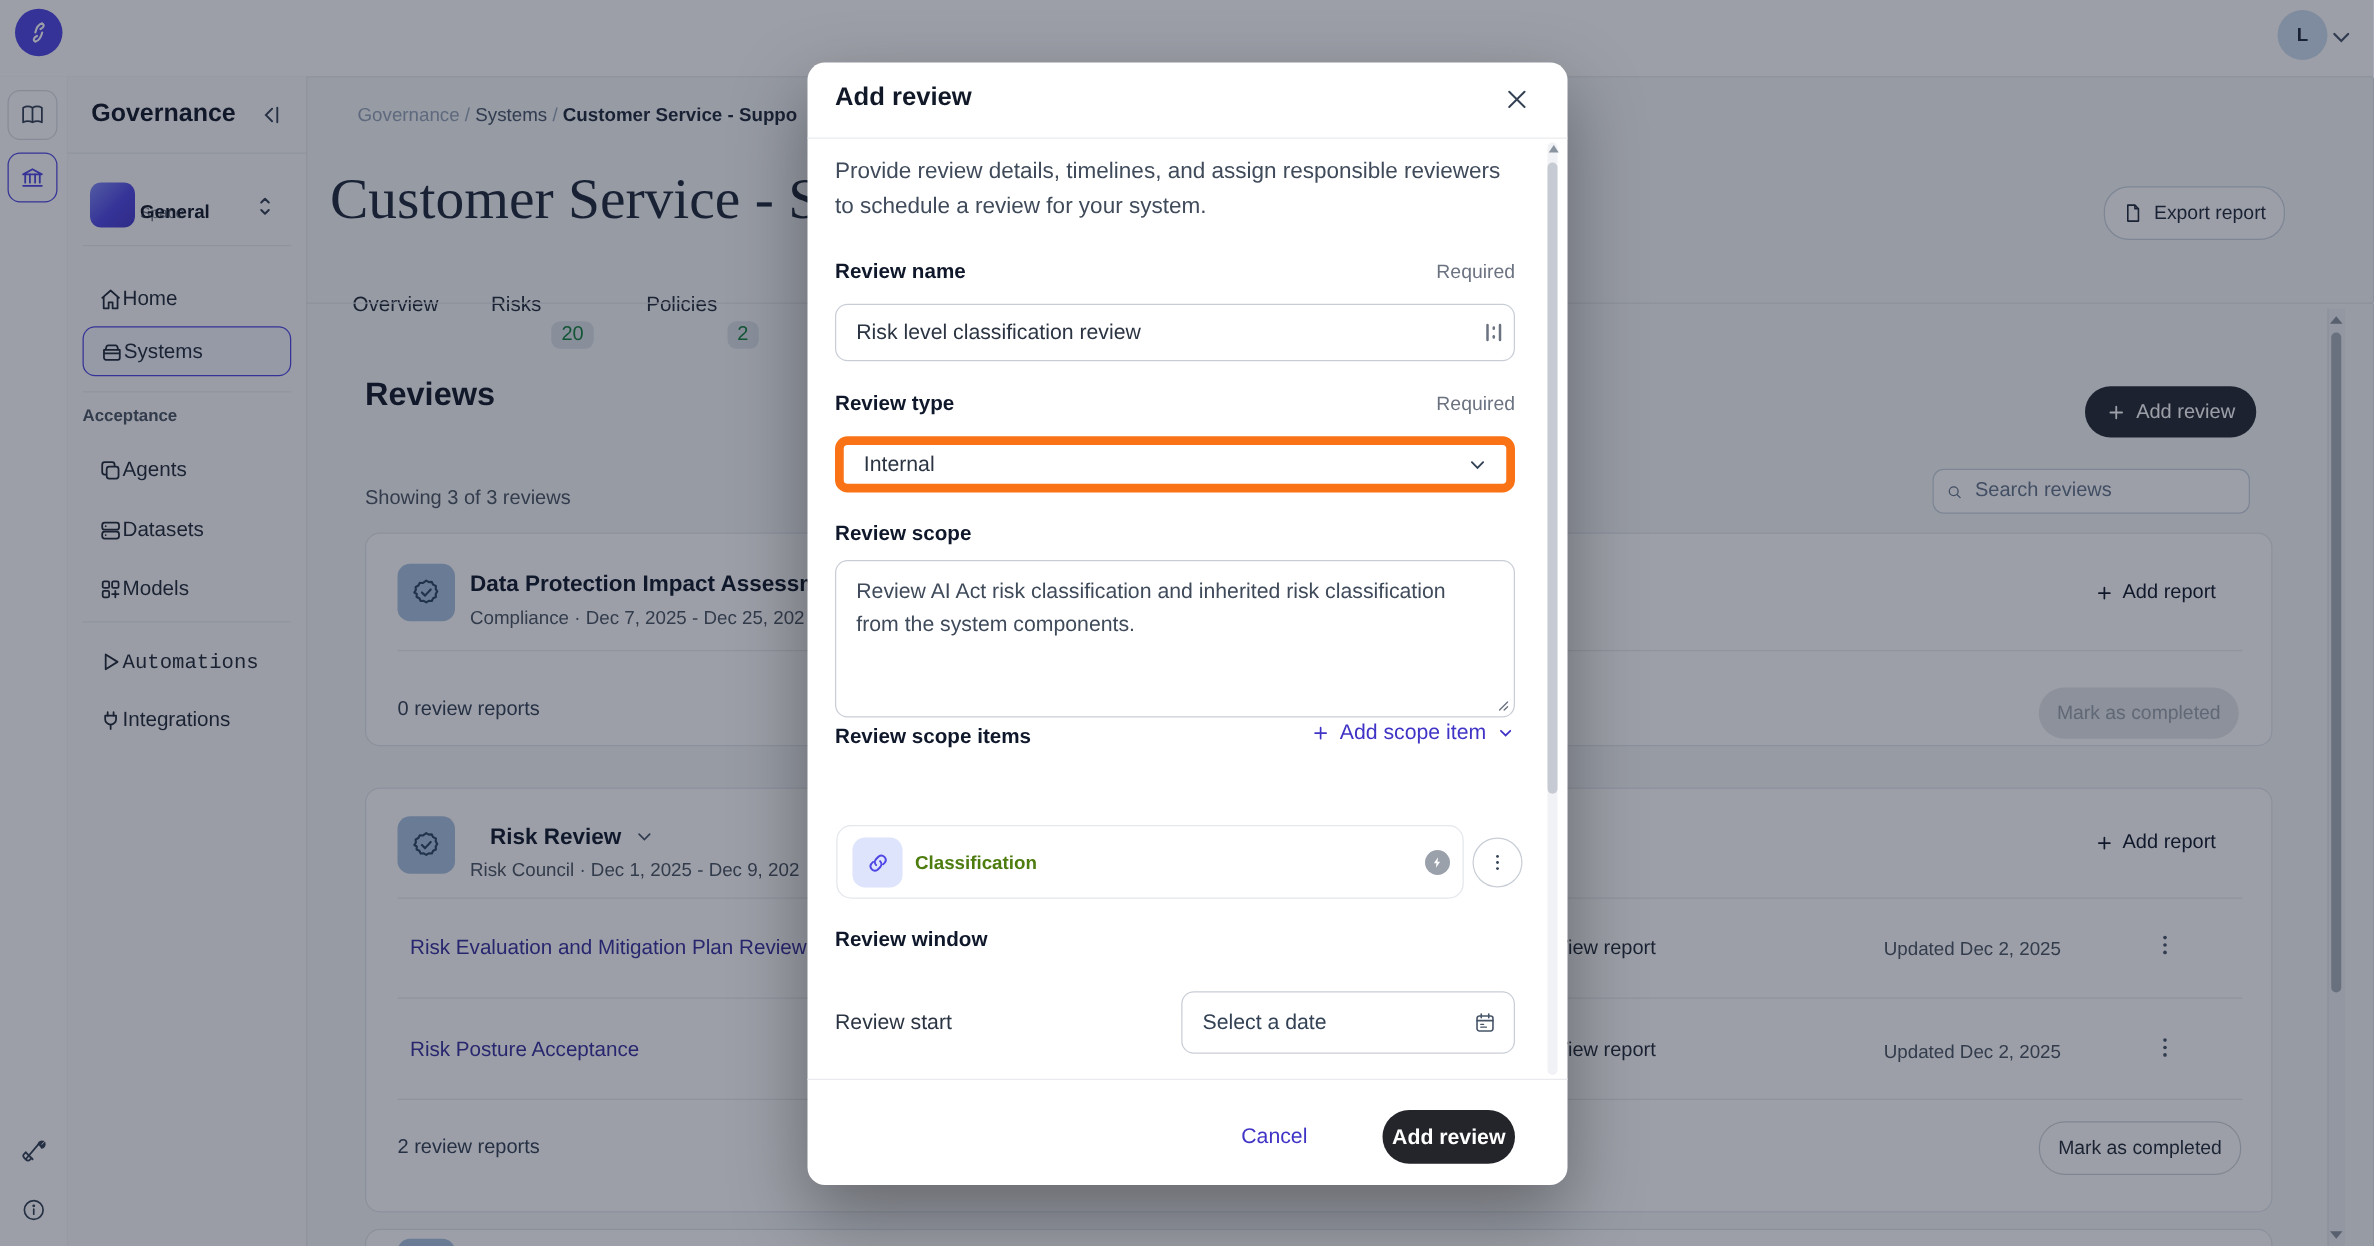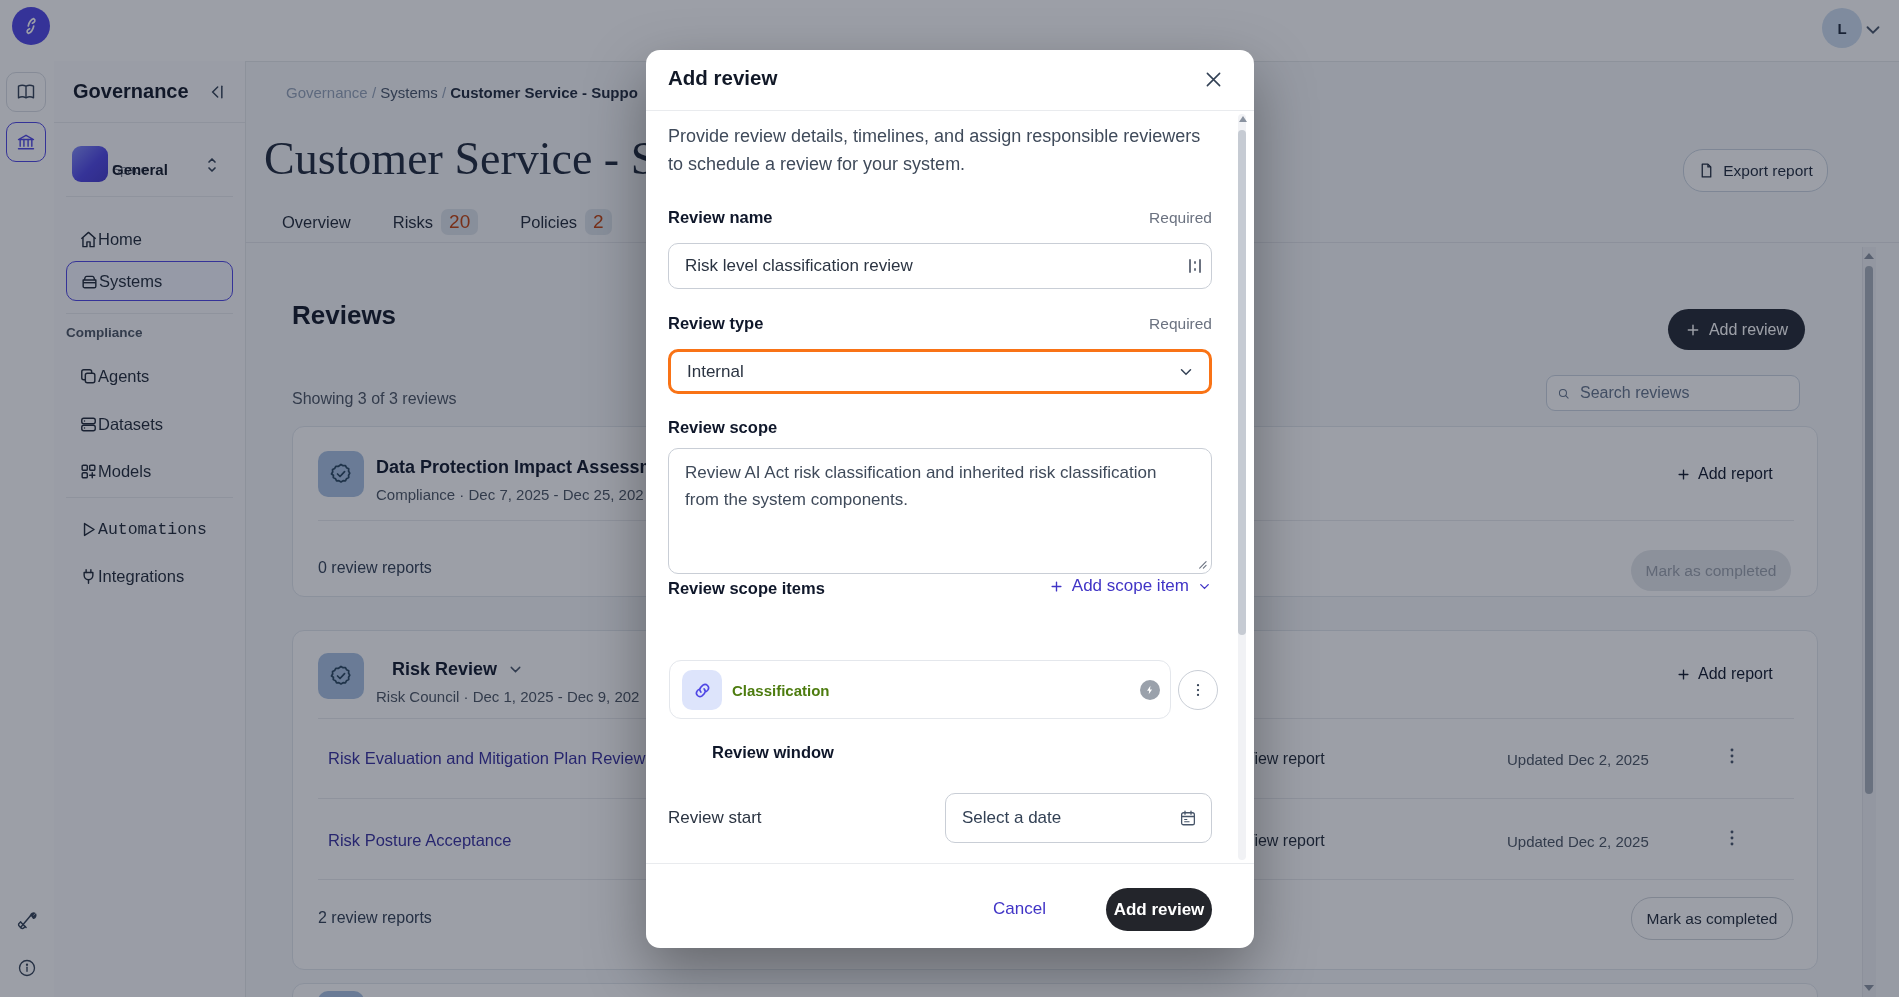--- a/index.html
+++ b/index.html
@@ -44,21 +44,21 @@
   .crumb{left:286px;top:84px;font-size:15px;color:#94a3b8;white-space:nowrap;}
   .crumb b{color:#1e293b;font-weight:600;}
   .crumb .mid{color:#475569;}
   .page-title{left:264px;top:132px;width:640px;font-family:"Liberation Serif",serif;font-size:46px;
               color:#1e293b;white-space:nowrap;overflow:hidden;}
   .export-btn{left:1683px;top:149px;width:143px;height:41px;border-radius:20px;border:1px solid #cbd5e1;
               background:#fff;display:flex;align-items:center;justify-content:center;gap:8px;
               font-size:15.5px;color:#1e293b;}
   .tabs{left:282px;top:209px;display:flex;gap:42px;align-items:center;font-size:16.5px;color:#1f2937;}
   .tab{display:flex;align-items:center;gap:8px;}
-  .tab .bdg{background:#dde3ea;border-radius:7px;padding:2px 8px;font-size:19px;color:#c2410c;}
+  .tab .bdg{background:#dde3ea;border-radius:7px;padding:2px 8px;font-size:16px;color:#15803d;margin-top:48px;}
   .tabs-div{left:245px;top:242px;width:1654px;height:1px;background:#e3e6ea;}
 
   .rv-head{left:292px;top:300px;font-size:26px;font-weight:700;color:#111827;}
   .addrev-btn{left:1668px;top:309px;width:137px;height:41px;border-radius:21px;background:#232933;color:#fff;
               display:flex;align-items:center;justify-content:center;gap:8px;font-size:16px;}
   .showing{left:292px;top:390px;font-size:16px;color:#4b5563;}
   .search{left:1546px;top:375px;width:254px;height:36px;border:1px solid #cbd5e1;border-radius:9px;background:#fff;
           display:flex;align-items:center;gap:8px;padding:0 10px;box-sizing:border-box;}
   .search input{border:none;outline:none;flex:1;font-size:16px;color:#334155;background:transparent;
                 font-family:"Liberation Sans",sans-serif;}
@@ -96,21 +96,21 @@
   .m{position:absolute;}
   .m-title{left:22px;top:16px;font-size:20.5px;font-weight:700;color:#111827;}
   .m-close{left:553px;top:15px;width:28px;height:28px;display:flex;align-items:center;justify-content:center;color:#334155;}
   .m-hdiv{left:0;top:60px;width:608px;height:1px;background:#e9ebee;}
   .m-desc{left:22px;top:72px;width:538px;font-size:18px;line-height:28px;color:#3f4a5a;}
   .m-lblrow{left:22px;width:544px;display:flex;justify-content:space-between;align-items:baseline;}
   .m-lbl{font-size:16.5px;font-weight:700;color:#0f172a;}
   .m-req{font-size:15.5px;color:#6b7280;}
   .m-input{left:22px;width:544px;height:46px;border:1px solid #c9ced6;border-radius:10px;box-sizing:border-box;
            font-size:17px;color:#2b3442;padding:0 40px 0 16px;font-family:"Liberation Sans",sans-serif;outline:none;background:#fff;}
-  .m-select{left:22px;width:544px;height:45px;border:3px solid #f97316;border-radius:10px;box-sizing:border-box;
+  .m-select{left:22px;width:544px;height:45px;border:7px solid #f97316;border-radius:10px;box-sizing:border-box;
             display:flex;align-items:center;justify-content:space-between;padding:0 14px 0 16px;
             font-size:17px;color:#2b3442;background:#fff;}
   .m-ta{left:22px;width:544px;height:126px;border:1px solid #c9ced6;border-radius:10px;box-sizing:border-box;
         font-size:17px;line-height:27px;color:#3f4a5a;padding:10px 16px;resize:none;outline:none;
         font-family:"Liberation Sans",sans-serif;background:#fff;}
   .ta-grip{left:550px;top:508px;color:#6b7280;}
   .addscope{display:flex;align-items:center;gap:8px;color:#4034c6;font-size:17px;}
   .scope-card{left:23px;top:610px;width:502px;height:59px;border:1px solid #e4e7ec;border-radius:12px;box-sizing:border-box;background:#fff;}
   .scope-tile{position:absolute;left:12px;top:9px;width:40px;height:40px;border-radius:10px;background:#dde4fb;
               display:flex;align-items:center;justify-content:center;color:#4f46e5;}
@@ -218,21 +218,21 @@
         <svg width="19" height="19" viewBox="0 0 24 24" fill="none" stroke="currentColor" stroke-width="1.8" stroke-linejoin="round">
             <path d="M4 10h16v8a2 2 0 0 1-2 2H6a2 2 0 0 1-2-2z"></path>
             <path d="M5.5 10l1-3.2A1.8 1.8 0 0 1 8.2 5.5h7.6a1.8 1.8 0 0 1 1.7 1.3l1 3.2"></path>
             <path d="M4 13.5h16"></path>
           </svg>
       </span>
       <span>Systems</span>
     </div>
 
     <div class="sb-div" style="top:252px;"></div>
-    <div class="sb-sec" style="top:264px;">Compliance</div>
+    <div class="sb-sec" style="top:264px;">Acceptance</div>
 
     <div class="sb-item" style="top:297px;">
       <span class="ic">
         <svg width="19" height="19" viewBox="0 0 24 24" fill="none" stroke="currentColor" stroke-width="1.8" stroke-linejoin="round">
             <rect x="8" y="8" width="12" height="12" rx="2.5"></rect>
             <path d="M16 8V6a2.5 2.5 0 0 0-2.5-2.5H6A2.5 2.5 0 0 0 3.5 6v7.5A2.5 2.5 0 0 0 6 16h2"></path>
           </svg>
       </span>
       <span>Agents</span>
     </div>
@@ -490,21 +490,21 @@
       </div>
     </div>
     <div class="m scope-kebab">
       <svg width="18" height="18" viewBox="0 0 24 24" fill="currentColor">
           <circle cx="12" cy="5.5" r="1.5"></circle>
           <circle cx="12" cy="12" r="1.5"></circle>
           <circle cx="12" cy="18.5" r="1.5"></circle>
         </svg>
     </div>
 
-    <div class="m m-lbl" style="left:22px;top:693px;margin-left:44px;">Review window</div>
+    <div class="m m-lbl" style="left:22px;top:693px;">Review window</div>
     <div class="m" style="left:22px;top:758px;font-size:17px;color:#2b3442;">Review start</div>
     <div class="m datefield">
       <span>Select a date</span>
       <svg width="18" height="18" viewBox="0 0 24 24" fill="none" stroke="#475569" stroke-width="1.7" stroke-linecap="round" stroke-linejoin="round">
           <rect x="3.5" y="5" width="17" height="16" rx="2.5"></rect>
           <path d="M8 3v4M16 3v4M3.5 10h17"></path>
           <path d="M7.5 14h3M7.5 17h6" stroke-width="1.4"></path>
         </svg>
     </div>
 

